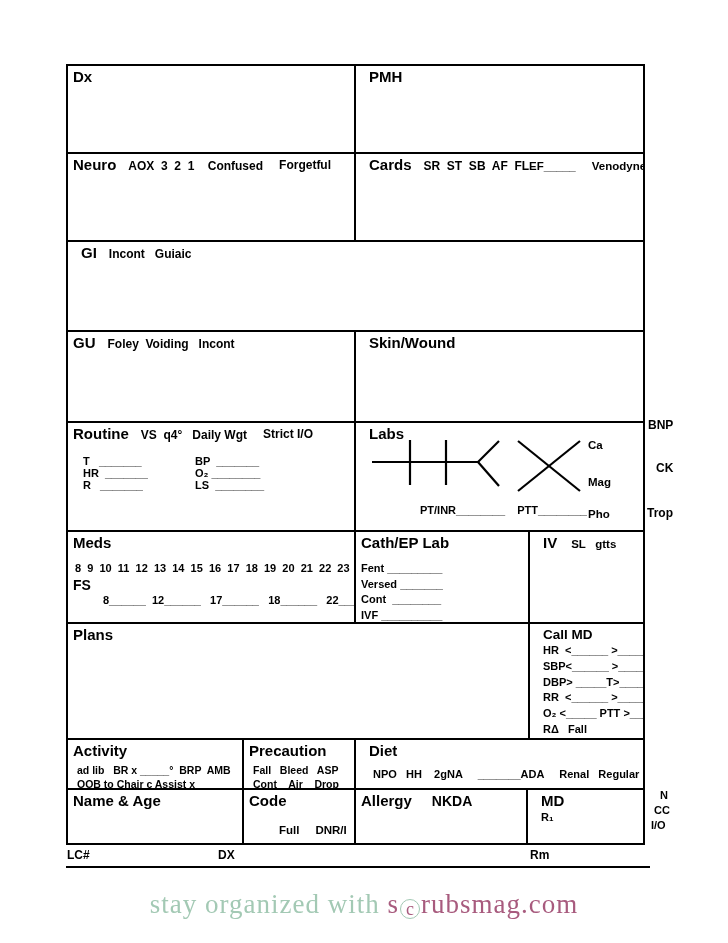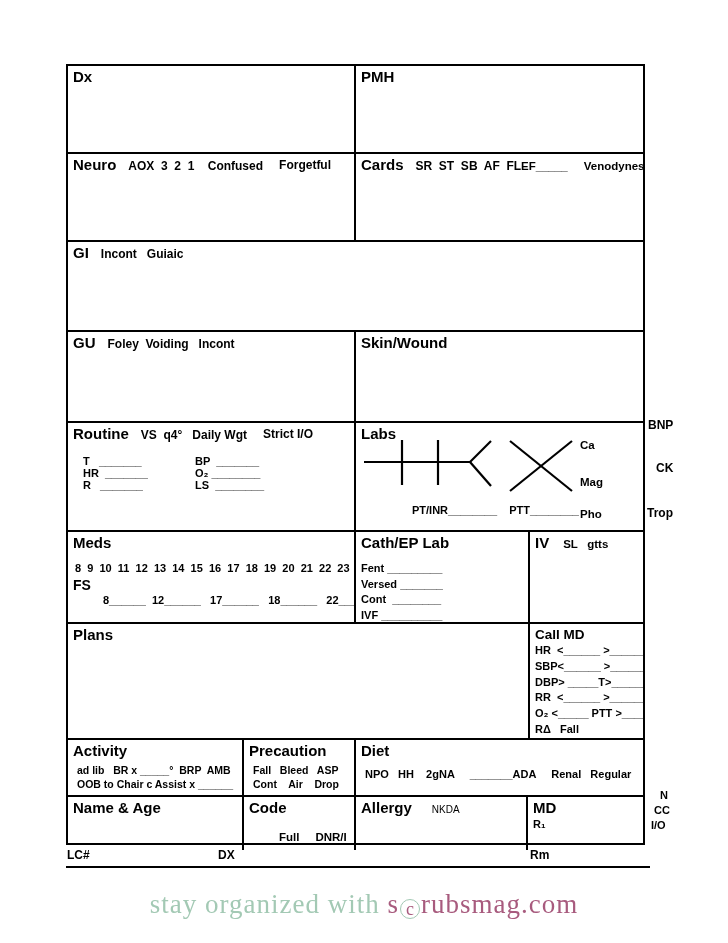--- a/index.html
+++ b/index.html
@@ -9,24 +9,24 @@
     font-family:"Liberation Sans","DejaVu Sans",sans-serif; color:#000;
     overflow:hidden;
   }
   .form {
     position:absolute; left:66px; top:64px; width:579px; height:781px;
     border:2px solid #000; display:flex; flex-direction:column;
   }
   .row { display:flex; border-bottom:2px solid #000; flex:0 0 auto; }
   .row:last-child { border-bottom:none; }
   .cell { position:relative; border-right:2px solid #000; padding:2px 5px; overflow:hidden; }
-  .cell:last-child { border-right:none; }
+  .cell:last-child { border-right:none;margin-left:8px; }
 
   .r1{height:88px}.r2{height:88px}.r3{height:90px}.r4{height:91px}
-  .r5{height:109px}.r6{height:92px}.r7{height:116px}.r8{height:57px}.r9{height:53px}
+  .r5{height:109px}.r6{height:92px}.r7{height:116px}.r8{height:50px}.r9{height:53px}
   .w288{width:288px}.w174{width:174px}.w462{width:462px}.w176{width:176px}
   .w112{width:112px}.w172{width:172px}.grow{flex:1}
 
   .hline { display:flex; align-items:baseline; }
   .t { white-space:pre; }
   .hd { font-weight:bold; font-size:15px; line-height:18px; }
   .opt { font-weight:bold; font-size:12px; margin-left:12px; }
   .opt2 { font-weight:bold; font-size:12px; margin-left:16px; position:relative; top:-1px; }
   .right-opt { margin-left:auto; font-weight:bold; font-size:11.5px; }
 
@@ -46,21 +46,21 @@
   .lines div { font-weight:bold; font-size:11px; line-height:15.5px; }
 
   .callmd-title { font-weight:bold; font-size:13.5px; line-height:17px; }
   .callmd-lines div { font-weight:600; font-size:11px; line-height:15.8px; }
 
   .two-lines { margin:3px 0 0 4px; }
   .two-lines div { font-weight:bold; font-size:10.5px; line-height:14px; }
   .diet-line { margin:8px 0 0 4px; font-weight:bold; font-size:11px; }
 
   .code-opts { margin:14px 0 0 30px; font-weight:bold; font-size:11.5px; }
-  .allergy-opt { font-weight:normal; font-size:10px; margin-left:20px; }
+  .allergy-opt { font-weight:bold; font-size:14px; margin-left:20px; }
   .md-sub { font-weight:bold; font-size:11px; margin-top:1px; }
   .iv-opt { font-weight:bold; font-size:11.5px; margin-left:14px; }
 
   .margin-label { position:absolute; font-weight:bold; font-size:12px; }
   .margin-label-sm { position:absolute; font-weight:bold; font-size:11px; }
 
   .bottom-label { position:absolute; top:848px; font-weight:bold; font-size:12px; }
   .bottom-rule { position:absolute; left:66px; top:866px; width:584px; height:2px; background:#000; }
 
   .footer { position:absolute; left:0; top:889px; width:728px; text-align:center;

